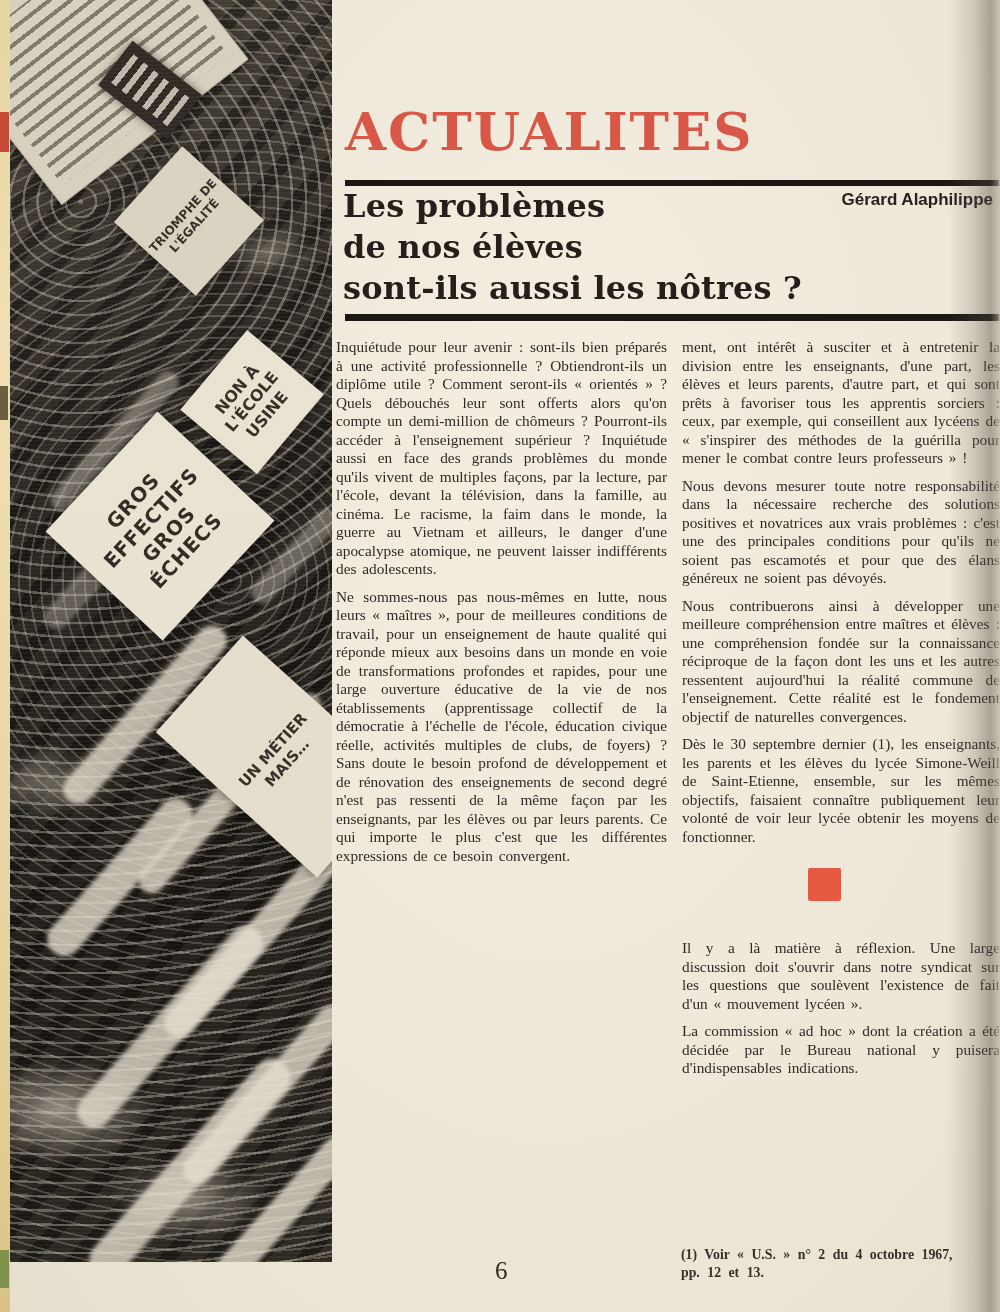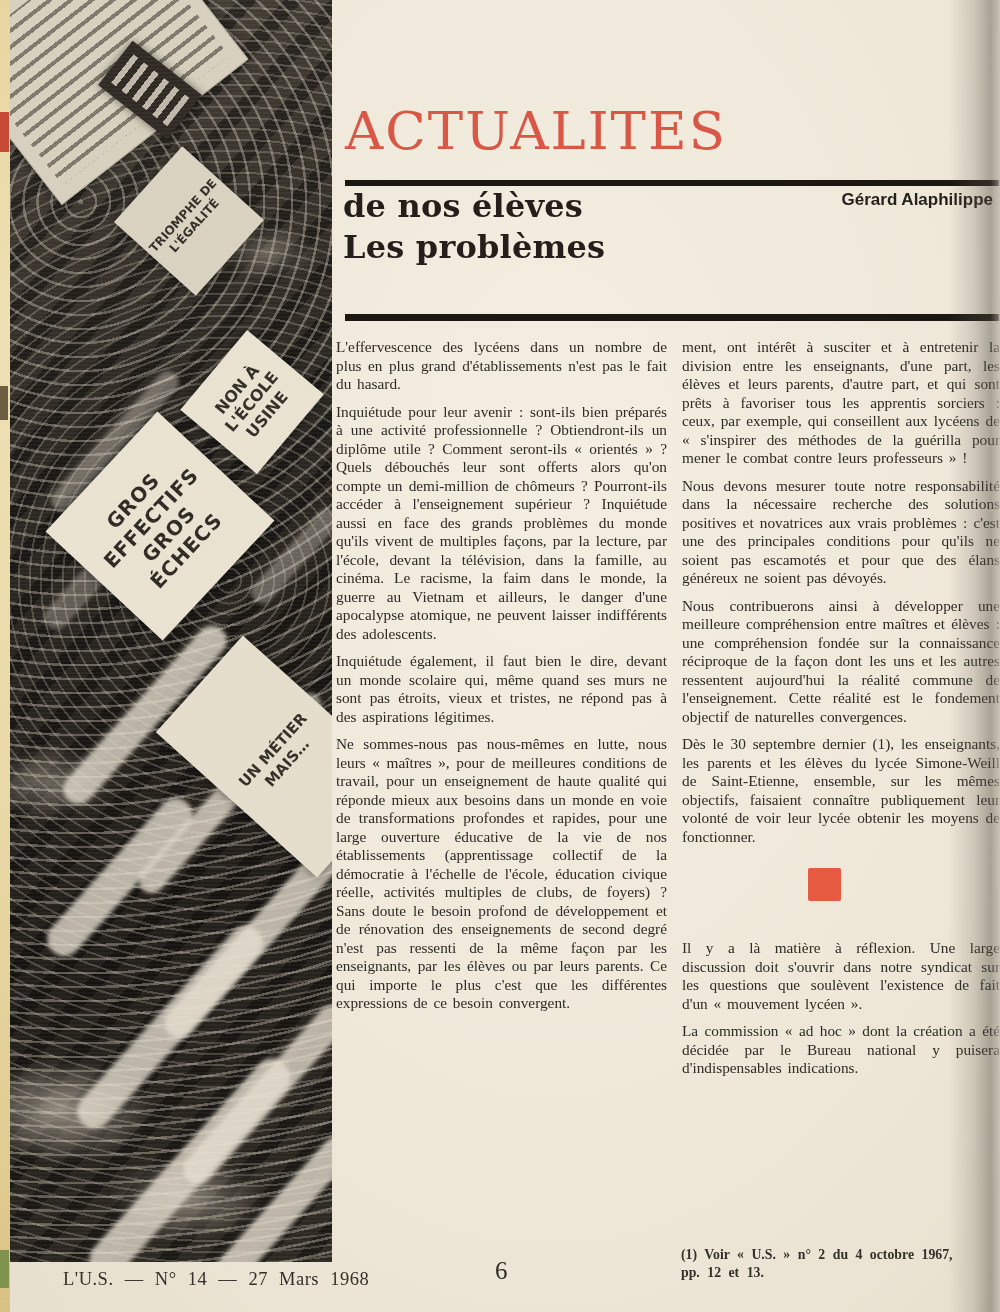--- a/index.html
+++ b/index.html
@@ -60,21 +60,21 @@
       font-size:12px;background:#d9d2c0;padding:4px;}
   .sign-usine{left:190px;top:352px;width:96px;height:92px;transform:rotate(-50deg);
       font-size:16px;padding:4px;}
   .sign-effectifs{left:68px;top:446px;width:152px;height:148px;transform:rotate(-47deg);
       font-size:20px;letter-spacing:1px;padding:6px;color:#2e2922;}
   .sign-metier{left:205px;top:648px;width:118px;height:205px;transform:rotate(-48deg);
       font-size:15px;background:#e5ddcb;padding:6px;}
 
   
   .section-title{position:absolute;left:345px;top:100px;margin:0;
-      font-family:"DejaVu Serif", serif;font-weight:normal;font-size:53px;letter-spacing:2px;
+      font-family:"DejaVu Serif", serif;font-weight:bold;font-size:53px;letter-spacing:2px;
       color:#d95746;}
   .rule{position:absolute;left:345px;right:0;background:#1b1814;}
   .rule-1{top:180px;height:6px;}
   .rule-2{top:314px;height:7px;}
   .author{position:absolute;left:345px;top:190px;width:648px;text-align:right;
       font-family:"Liberation Sans", sans-serif;font-weight:bold;font-size:17px;color:#25221e;}
   .article-title{position:absolute;left:343px;top:186px;margin:0;
       font-family:"DejaVu Serif", serif;font-weight:bold;font-size:32px;line-height:41px;
       color:#241f1b;letter-spacing:.2px;}
   .article-title span{display:block;}
@@ -139,44 +139,42 @@
     <div class="sign sign-metier">
       <span>UN MÉTIER MAIS…</span>
     </div>
   </div>
 
   <h1 class="section-title">ACTUALITES</h1>
   <div class="rule rule-1"></div>
   <div class="author">Gérard Alaphilippe</div>
 
   <h2 class="article-title">
+    <span>Les problèmes</span>
     <span>de nos élèves</span>
-    <span>Les problèmes</span>
+    <span>sont-ils aussi les nôtres ?</span>
   </h2>
   <div class="rule rule-2"></div>
 
   <div class="col col-1">
-    <p>L'effervescence des lycéens dans un nombre de plus en plus grand d'établissements n'est pas le fait du hasard.</p>
     <p>Inquiétude pour leur avenir : sont-ils bien préparés à une activité professionnelle ? Obtiendront-ils un diplôme utile ? Comment seront-ils « orientés » ? Quels débouchés leur sont offerts alors qu'on compte un demi-million de chômeurs ? Pourront-ils accéder à l'enseignement supérieur ? Inquiétude aussi en face des grands problèmes du monde qu'ils vivent de multiples façons, par la lecture, par l'école, devant la télévision, dans la famille, au cinéma. Le racisme, la faim dans le monde, la guerre au Vietnam et ailleurs, le danger d'une apocalypse atomique, ne peuvent laisser indifférents des adolescents.</p>
-    <p>Inquiétude également, il faut bien le dire, devant un monde scolaire qui, même quand ses murs ne sont pas étroits, vieux et tristes, ne répond pas à des aspirations légitimes.</p>
     <p>Ne sommes-nous pas nous-mêmes en lutte, nous leurs « maîtres », pour de meilleures conditions de travail, pour un enseignement de haute qualité qui réponde mieux aux besoins dans un monde en voie de transformations profondes et rapides, pour une large ouverture éducative de la vie de nos établissements (apprentissage collectif de la démocratie à l'échelle de l'école, éducation civique réelle, activités multiples de clubs, de foyers) ? Sans doute le besoin profond de développement et de rénovation des enseignements de second degré n'est pas ressenti de la même façon par les enseignants, par les élèves ou par leurs parents. Ce qui importe le plus c'est que les différentes expressions de ce besoin convergent.</p>
   </div>
 
   <div class="col col-2">
     <p>ment, ont intérêt à susciter et à entretenir la division entre les enseignants, d'une part, les élèves et leurs parents, d'autre part, et qui sont prêts à favoriser tous les apprentis sorciers : ceux, par exemple, qui conseillent aux lycéens de « s'inspirer des méthodes de la guérilla pour mener le combat contre leurs professeurs » !</p>
     <p>Nous devons mesurer toute notre responsabilité dans la nécessaire recherche des solutions positives et novatrices aux vrais problèmes : c'est une des principales conditions pour qu'ils ne soient pas escamotés et pour que des élans généreux ne soient pas dévoyés.</p>
     <p>Nous contribuerons ainsi à développer une meilleure compréhension entre maîtres et élèves : une compréhension fondée sur la connaissance réciproque de la façon dont les uns et les autres ressentent aujourd'hui la réalité commune de l'enseignement. Cette réalité est le fondement objectif de naturelles convergences.</p>
     <p>Dès le 30 septembre dernier (1), les enseignants, les parents et les élèves du lycée Simone-Weill de Saint-Etienne, ensemble, sur les mêmes objectifs, faisaient connaître publiquement leur volonté de voir leur lycée obtenir les moyens de fonctionner.</p>
     <div class="red-square"></div>
     <p>Il y a là matière à réflexion. Une large discussion doit s'ouvrir dans notre syndicat sur les questions que soulèvent l'existence de fait d'un « mouvement lycéen ».</p>
     <p>La commission « ad hoc » dont la création a été décidée par le Bureau national y puisera d'indispensables indications.</p>
   </div>
 
   <div class="footnote">
     <span>(1) Voir « U.S. » n° 2 du 4 octobre 1967,</span><br>
     <span>pp. 12 et 13.</span>
   </div>
 
-  <span class="issue-line">L'U.S. — N° 14 — 27 Mars 1968</span>
   <span class="page-number">6</span>
 
   <div class="right-shadow"></div>
 </div>
 
 </body></html>

